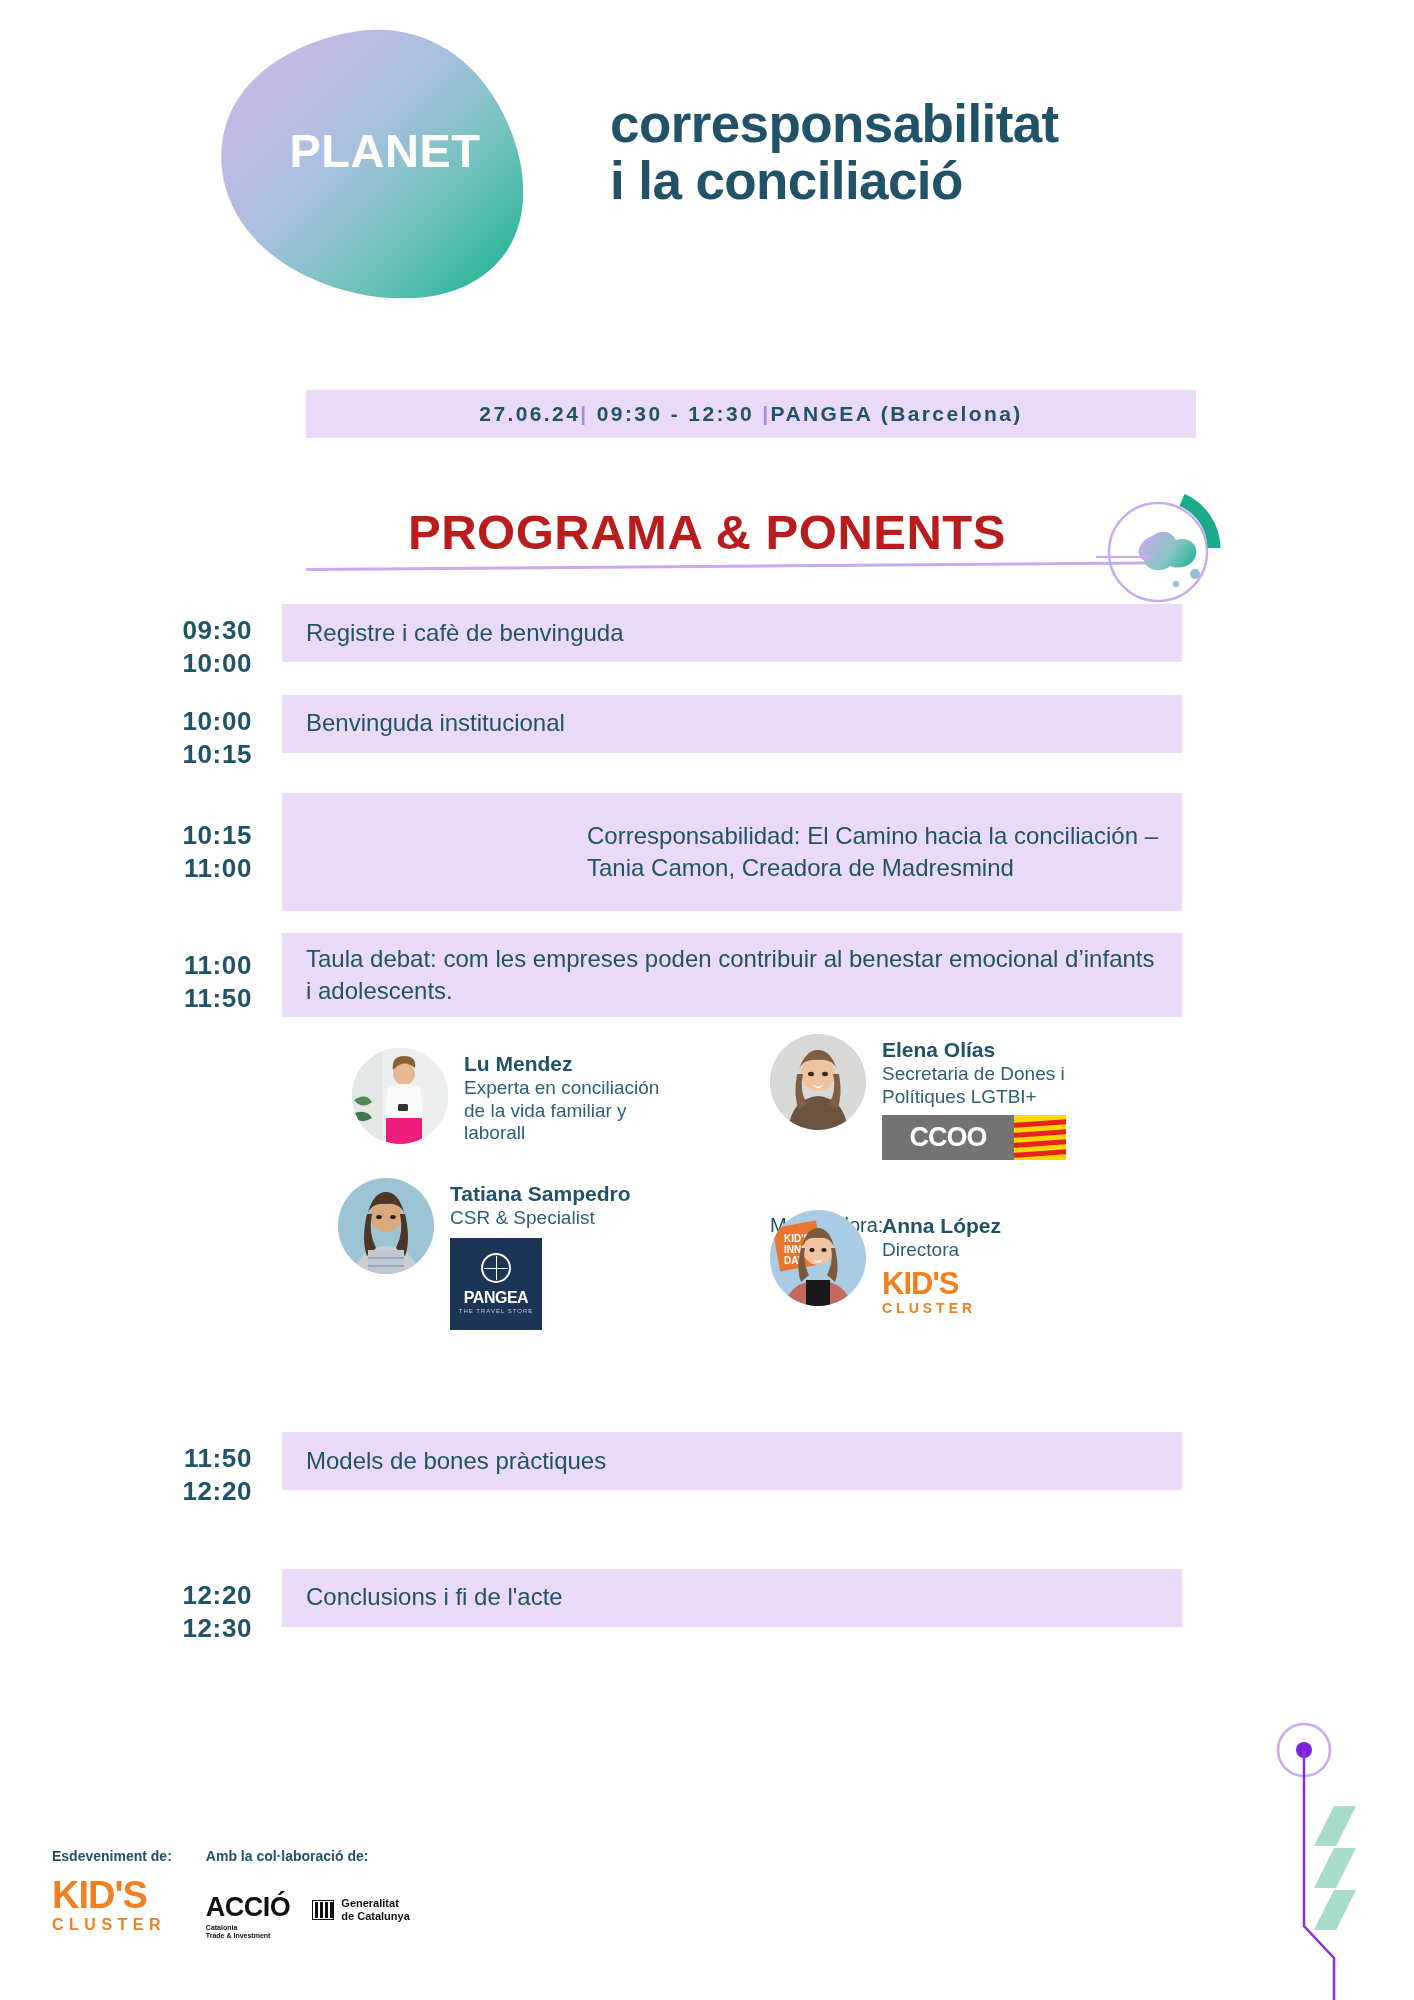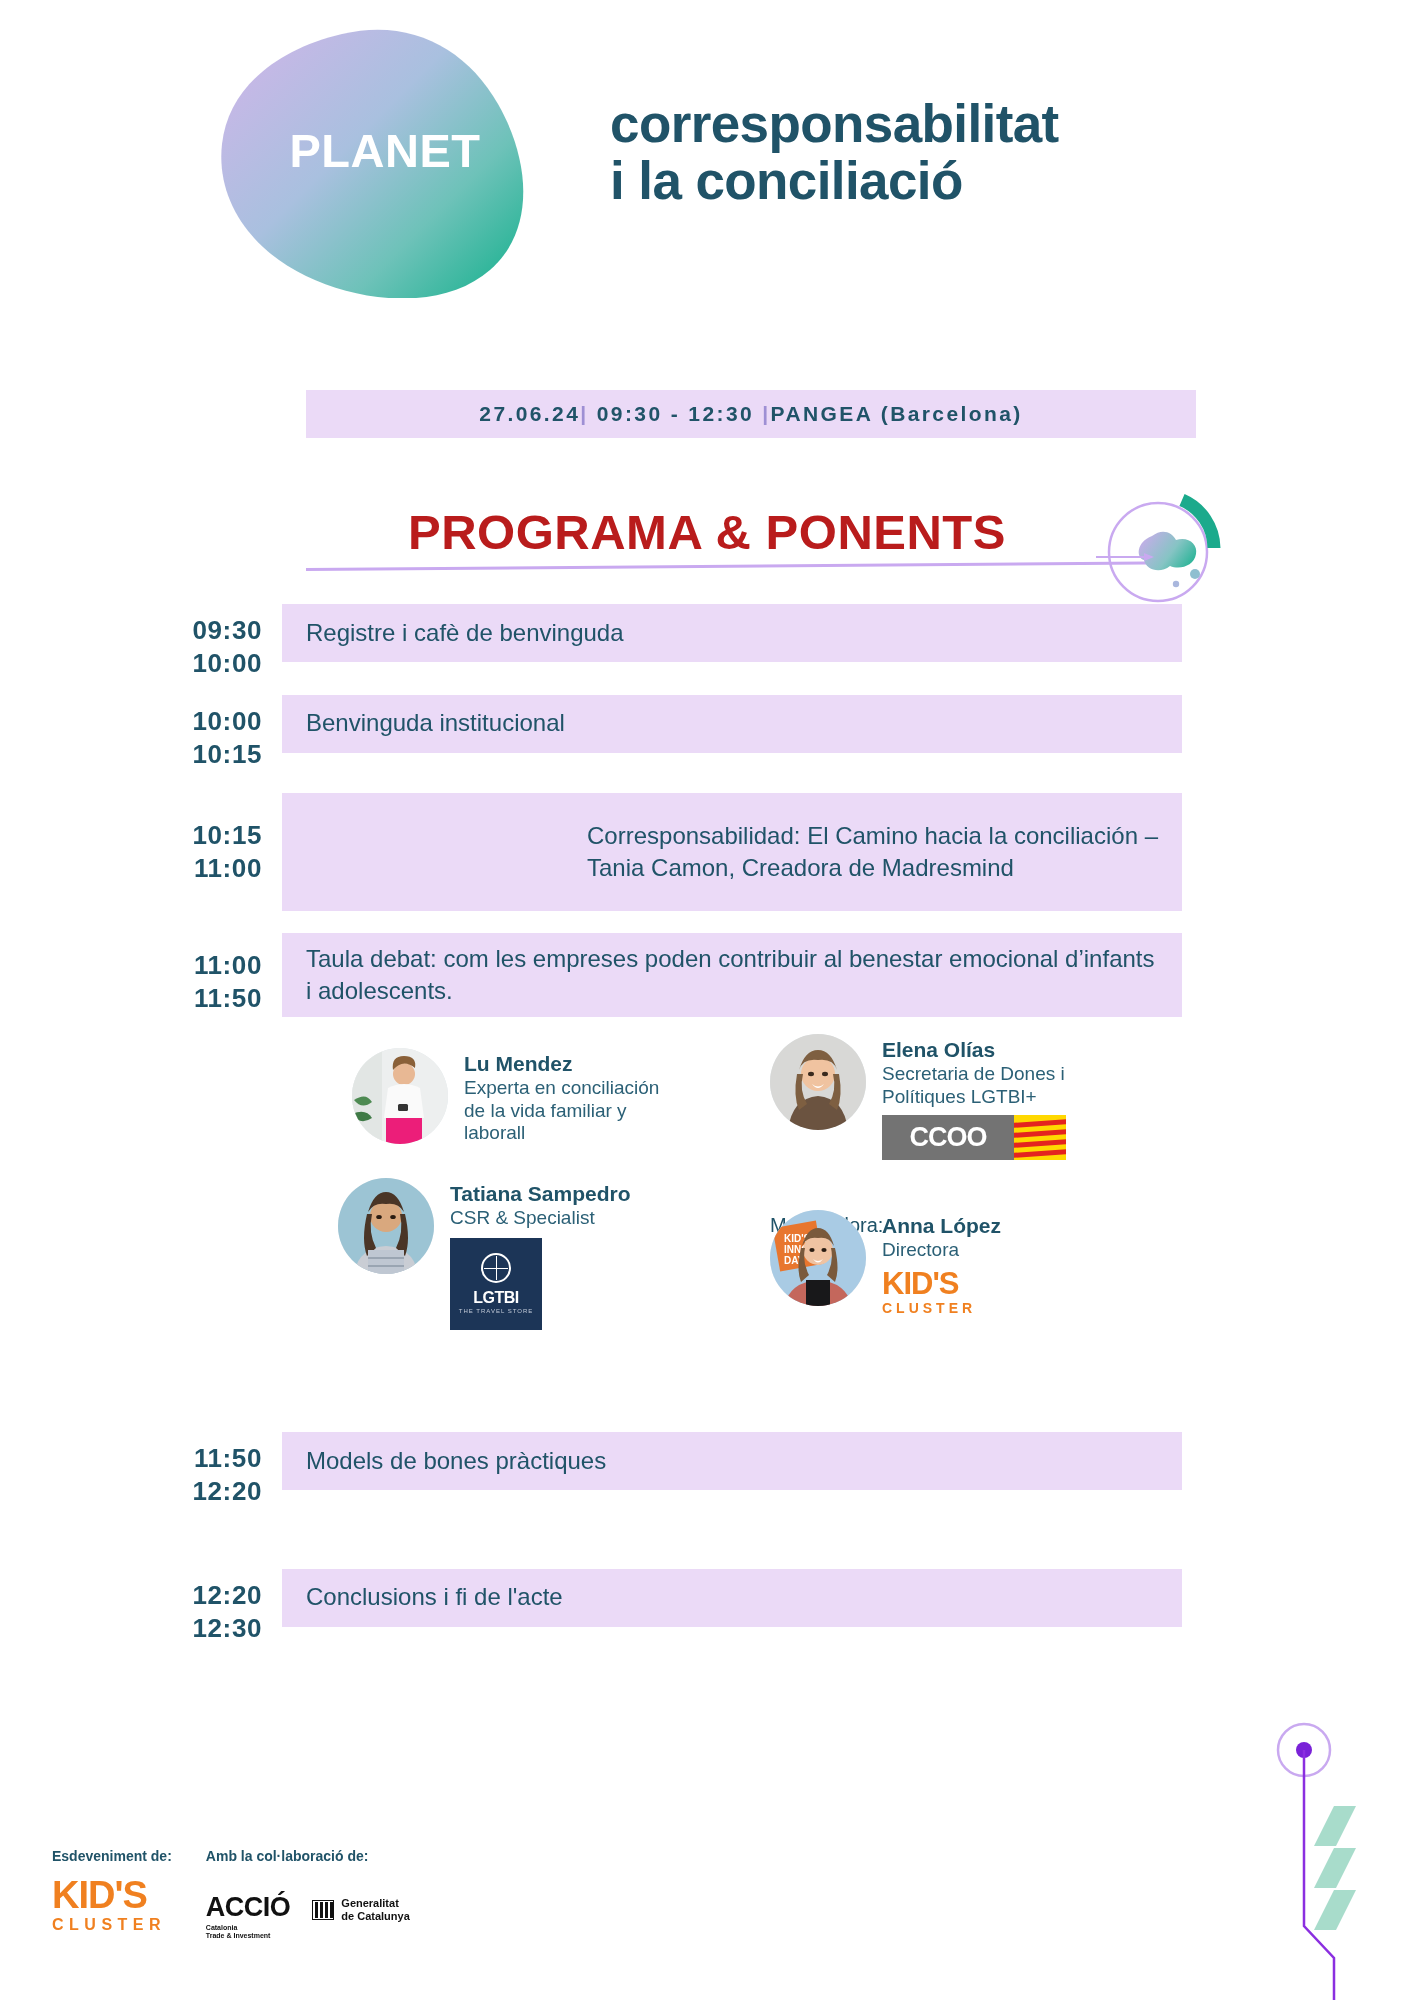--- a/index.html
+++ b/index.html
@@ -112,21 +112,21 @@
 
   .row {
     position: relative;
     display: flex;
     align-items: flex-start;
     margin-bottom: 14px;
   }
 
   .row-time {
     width: 282px;
-    padding-right: 20px;
+    padding-right: 30px;
     text-align: right;
     color: #205368;
     font-size: 26px;
     font-weight: bold;
     line-height: 1.28;
     letter-spacing: 0.6px;
     flex: 0 0 auto;
     padding-top: 10px;
   }
 
@@ -527,21 +527,21 @@
         <ellipse cx="55" cy="39" rx="2.8" ry="2" fill="#2A1C12"></ellipse>
         <rect x="30" y="72" width="36" height="24" fill="#BFC7D2"></rect>
         <path d="M30,80 h36 M30,88 h36" stroke="#8F9AA8" stroke-width="1.5"></path>
       </svg>
     </div>
     <div class="spk-info">
       <div class="spk-name">Tatiana Sampedro</div>
       <div class="spk-role">CSR &amp; Specialist</div>
       <div class="logo-pangea">
         <div class="pangea-globe"></div>
-        <div class="pangea-name">LGTBI</div>
+        <div class="pangea-name">PANGEA</div>
         <div class="pangea-tag">THE TRAVEL STORE</div>
       </div>
     </div>
   </div>
 
   <div class="moderator-label" style="left:770px; top:140px;margin-top:43px;">Moderadora:</div>
 
   <div class="spk" style="left:770px; top:180px;">
     <div class="avatar">
       <svg viewBox="0 0 96 96" xmlns="http://www.w3.org/2000/svg">

